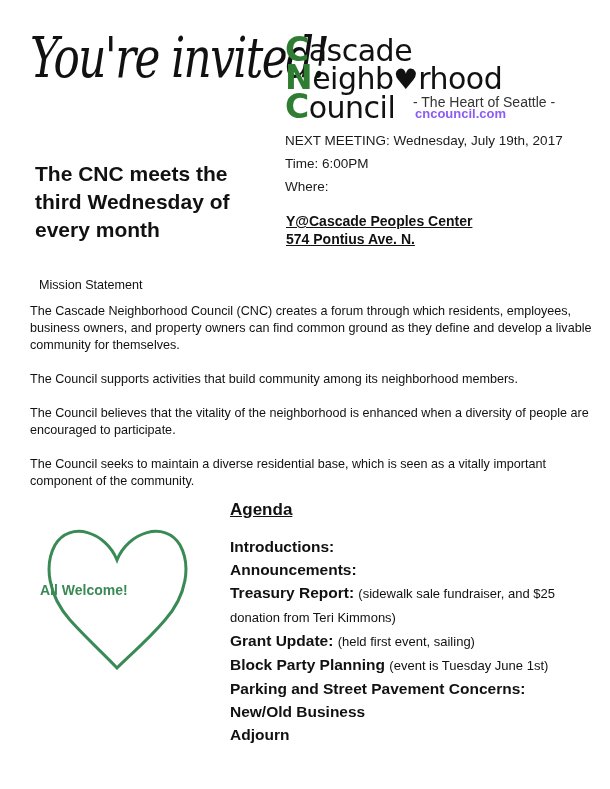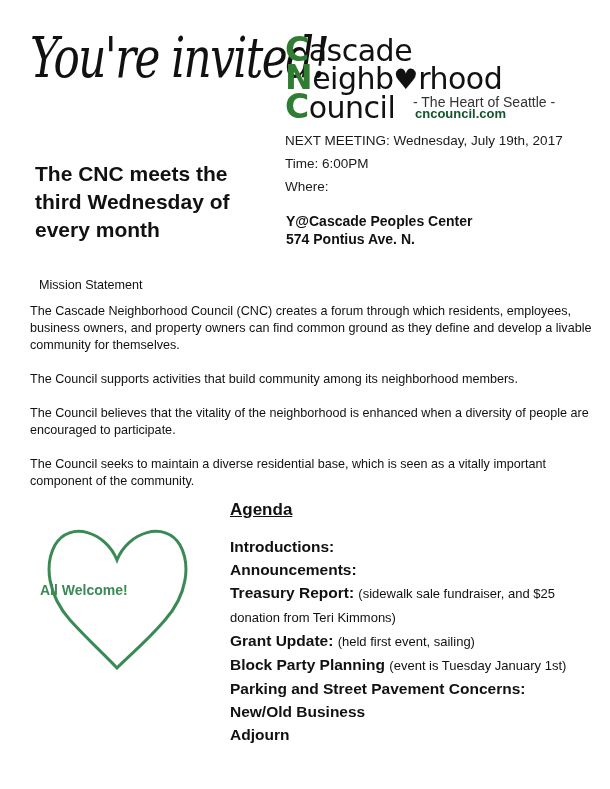--- a/index.html
+++ b/index.html
@@ -4,25 +4,25 @@
 <style>
   html, body { margin:0; padding:0; background:#ffffff; }
   body { width:610px; height:789px; position:relative; overflow:hidden; font-family:"Liberation Sans", sans-serif; color:#111; }
   .abs { position:absolute; }
   .invited { left:30px; top:30px; font-family:"DejaVu Serif", serif; font-size:56px; font-style:italic; letter-spacing:-2px; color:#111; transform:scaleX(0.78); transform-origin:left top; line-height:1; font-weight:normal; }
   .logo { left:285px; top:36px; }
   .logo-line { font-family:"DejaVu Sans", sans-serif; font-size:30px; line-height:27px; color:#111; letter-spacing:-0.5px; font-weight:normal; white-space:nowrap; }
   .logo-line .g { color:#2e7d32; font-weight:bold; font-size:33px; }
   .logo-heart { color:#111; font-size:28px; }
   .tagline { position:absolute; left:128px; top:58px; font-size:14px; color:#333; white-space:nowrap; }
-  .site { position:absolute; left:130px; top:70px; font-size:13px; font-weight:bold; color:#14532d; white-space:nowrap; }
+  .site { position:absolute; left:130px; top:70px; font-size:13px; font-weight:bold; color:#8b5cf6; white-space:nowrap; }
   .meets { left:35px; top:160px; font-size:21px; font-weight:bold; line-height:28px; color:#111; }
   .meeting { left:285px; top:133px; font-size:13.5px; font-weight:normal; color:#1a1a1a; }
   .meeting div { margin-bottom:8px; }
-  .venue { left:286px; top:212px; font-size:14px; font-weight:bold; line-height:18px; }
+  .venue { left:286px; top:212px; font-size:14px; font-weight:bold; line-height:18px;text-decoration:underline; }
   .mission { left:30px; top:268px; width:575px; font-size:12.6px; line-height:17px; color:#111; }
   .mission p { margin:0 0 17px 0; }
   .mission .title { margin:9px; }
   .heart { left:40px; top:520px; width:155px; height:150px; }
   .agenda { left:230px; top:500px; width:375px; }
   .agenda-title { font-size:17px; font-weight:bold; text-decoration:underline; margin-bottom:15px; }
   .agenda-item { font-size:15.5px; font-weight:bold; line-height:23px; }
   .agenda-item .note { font-weight:normal; font-size:13px; }
 </style>
 </head>
@@ -65,17 +65,17 @@
   </svg>
   <div class="abs" style="left:0;top:62px;width:155px;text-align:left;font-weight:bold;font-size:14px;color:#3a8a55;">All Welcome!</div>
 </div>
 
 <div class="abs agenda">
   <div class="agenda-title">Agenda</div>
   <div class="agenda-item"><span>Introductions:</span></div>
   <div class="agenda-item"><span>Announcements:</span></div>
   <div class="agenda-item"><span>Treasury Report:</span> <span class="note">(sidewalk sale fundraiser, and $25 donation from Teri Kimmons)</span></div>
   <div class="agenda-item"><span>Grant Update:</span> <span class="note">(held first event, sailing)</span></div>
-  <div class="agenda-item"><span>Block Party Planning</span> <span class="note">(event is Tuesday January 1st)</span></div>
+  <div class="agenda-item"><span>Block Party Planning</span> <span class="note">(event is Tuesday June 1st)</span></div>
   <div class="agenda-item"><span>Parking and Street Pavement Concerns:</span></div>
   <div class="agenda-item"><span>New/Old Business</span></div>
   <div class="agenda-item"><span>Adjourn</span></div>
 </div>
 
 </body></html>

